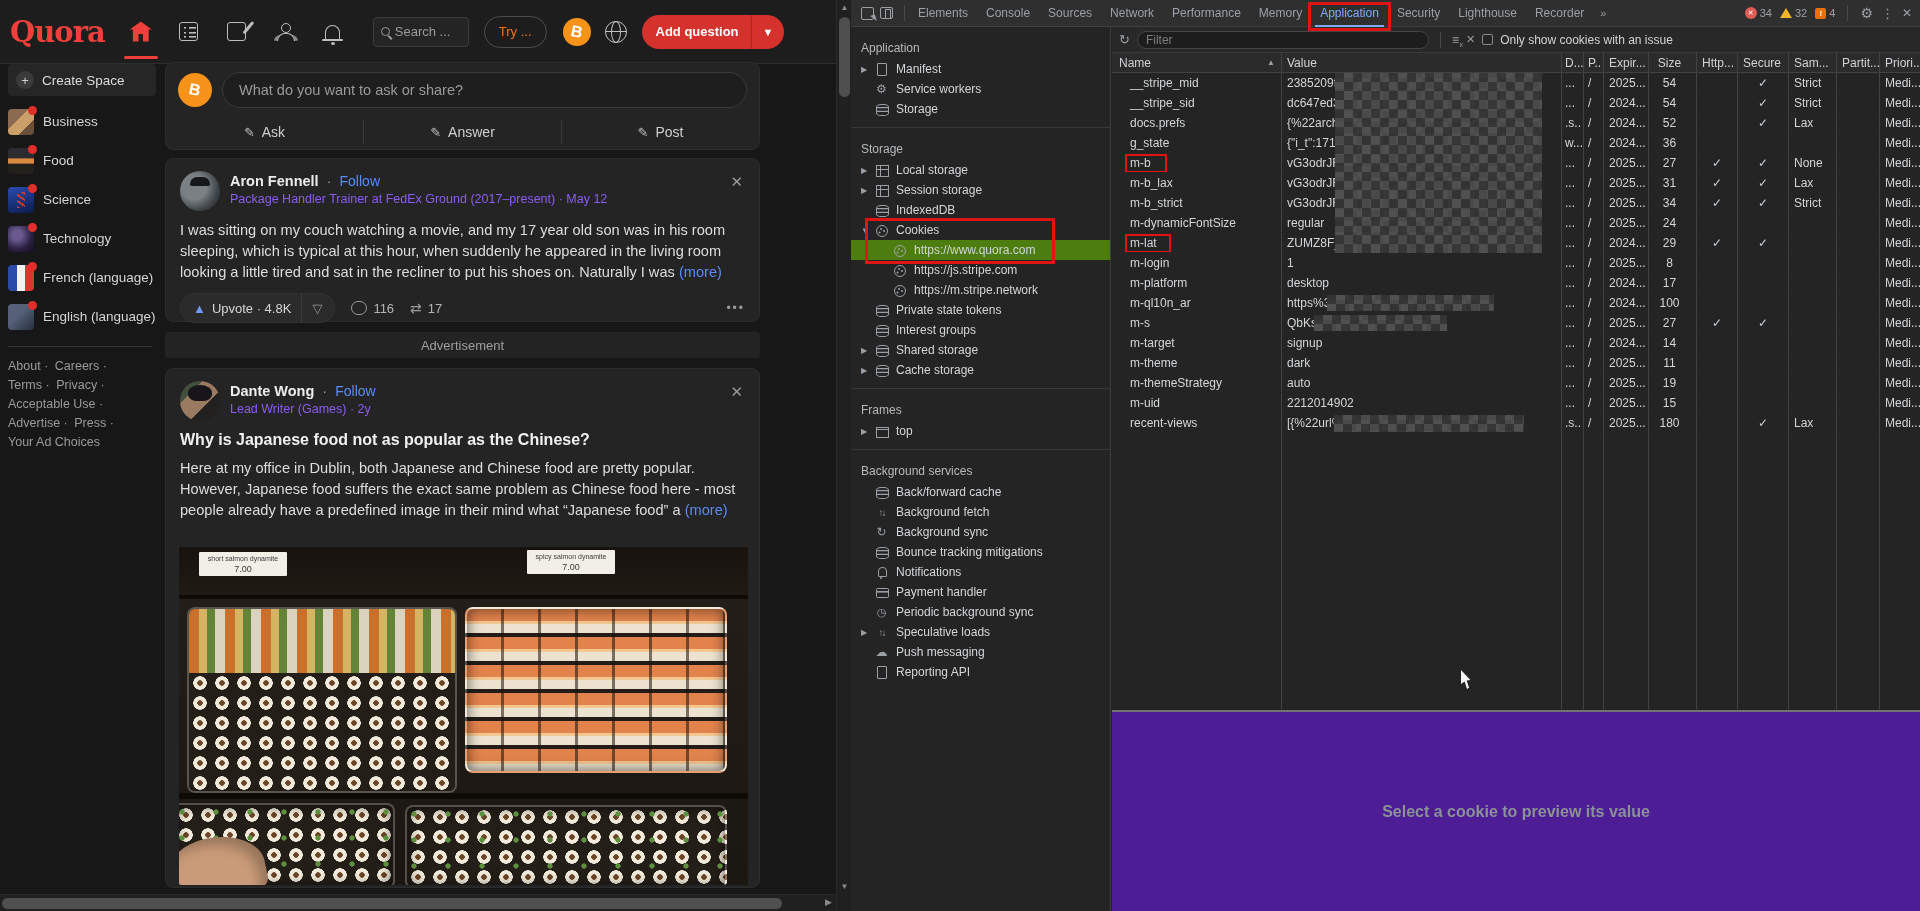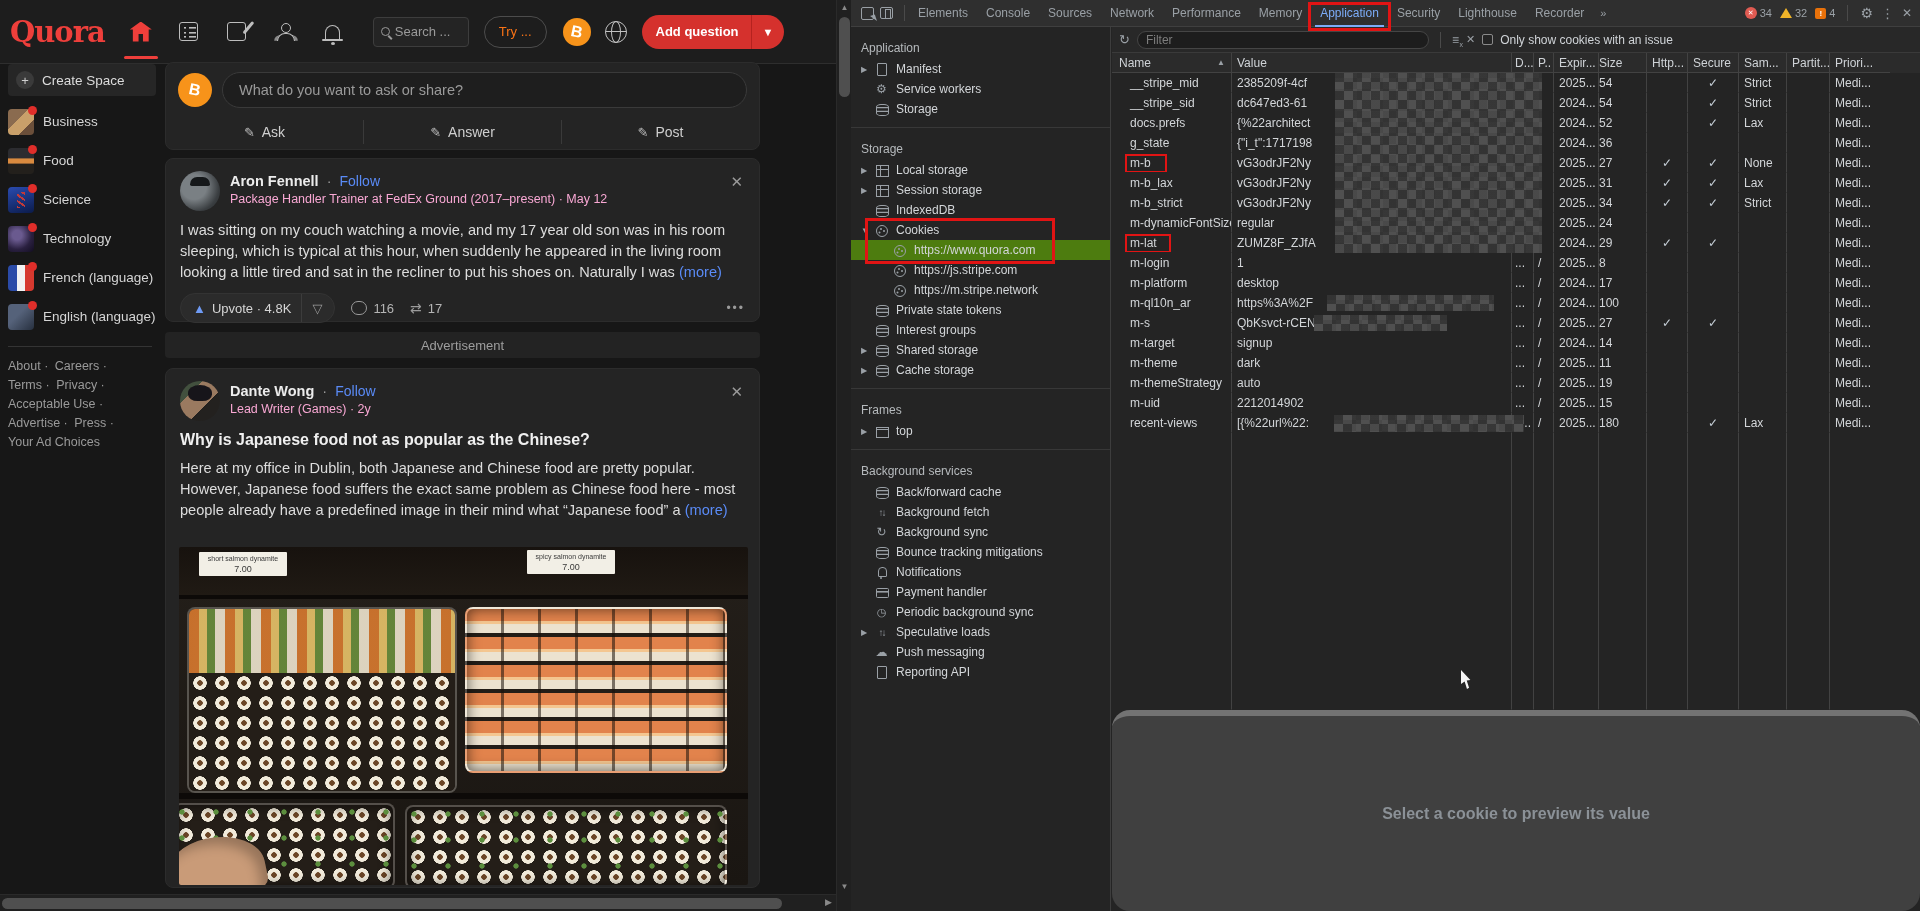--- a/index.html
+++ b/index.html
@@ -79,21 +79,21 @@
   .post-pad { padding:12px 14px 0 14px; position:relative; }
   .avatar { width:40px; height:40px; border-radius:50%; flex:none; }
   .av-aron { background:radial-gradient(circle at 35% 40%,#7a8084 0 35%,#3a3e41 70%,#24282a); }
   .av-aron::before { content:""; display:block; margin:6px auto 0; width:20px; height:9px; background:#15181a; border-radius:8px 8px 2px 2px; }
   .av-dante { background:linear-gradient(135deg,#42503e 0 28%,#9a7a60 28% 62%,#23211f 62%); position:relative; overflow:hidden; }
   .av-dante::before { content:""; position:absolute; left:8px; top:4px; width:24px; height:16px; background:#17151a; border-radius:50% 50% 40% 40%; }
   .post-head { display:flex; gap:10px; }
   .ph-name { font-size:14.5px; color:#ececec; font-weight:bold; padding-top:2px; }
   .ph-name .dot, .dotsep { color:#9a9a9a; font-weight:normal; margin:0 4px; }
   .follow { color:var(--link-blue,#5a8bf7); font-weight:normal; font-size:14px; }
-  .ph-meta { color:#f9a8d4; font-size:12.5px; margin-top:3px; }
+  .ph-meta { color:#8b5cf6; font-size:12.5px; margin-top:3px; }
   .post-x { position:absolute; right:16px; top:14px; color:#9a9a9a; font-size:15px; }
   .post-body { padding:9px 14px 0 14px; color:#dddddd; font-size:14.6px; line-height:21px; }
   .more-link { color:var(--link-blue,#5a8bf7); }
   .post-actions { display:flex; align-items:center; gap:16px; padding:10px 14px 0 14px; }
   .upvote-pill { height:30px; background:#2b2b2b; border:1px solid #333; border-radius:15px; display:flex; align-items:center; }
   .upvote-pill .uv { color:#6f9bf5; font-size:13px; margin:0 6px 0 12px; }
   .upvote-pill .uvt { color:#d6d6d6; font-size:13px; }
   .upvote-pill .vsep { width:1px; height:28px; background:#3c3c3c; margin:0 10px; }
   .upvote-pill .dv { color:#9a9a9a; font-size:13px; margin-right:12px; }
   .act { display:flex; align-items:center; gap:6px; color:#b5b5b5; font-size:13px; }
@@ -192,39 +192,39 @@
   .ic-clearlist { position:relative; font-size:12px; }
   .ic-clearlist::after { content:"x"; position:absolute; right:-4px; bottom:-1px; font-size:7px; }
   .ic-x { font-size:11px; }
   .chkbox { width:11px; height:11px; border:1.2px solid #8a8a8a; border-radius:2px; background:#242424; }
   .chklabel { color:#cfd3d7; font-size:12px; }
 
   .c-row { display:flex; height:20px; line-height:20px; }
   .c-row.hdr { background:#2b2b2b; color:#cfd3d7; }
   .cc { border-right:1px solid #424242; border-bottom:1px solid transparent; overflow:hidden; white-space:nowrap; padding-left:5px; flex:none; height:20px; }
   .hdr .cc { border-bottom:1px solid #424242; }
-  .c-name { width:120px; padding-left:18px; position:relative; }
+  .c-name { width:170px; padding-left:18px; position:relative; }
   .hdr .c-name { padding-left:7px; }
   .c-val { width:280px; } .c-dom { width:22px; padding-left:3px; } .c-path { width:20px; padding-left:4px; }
-  .c-exp { width:45px; } .c-size { width:48px; text-align:left; padding-right:6px; padding-left:0; }
+  .c-exp { width:45px; } .c-size { width:48px; text-align:center; padding-right:6px; padding-left:0; }
   .c-http { width:41px; } .c-sec { width:51px; } .c-ss { width:48px; } .c-part { width:43px; } .c-pri { width:60px; border-right:none; }
   .chk { text-align:center; padding-left:0; color:var(--check-gray,#c3ccd4); }
   .sortarrow { position:absolute; right:6px; top:0; font-size:8px; color:#9aa0a6; }
   .nm { display:inline-block; }
   .nm[data-annot="1"] { border:2.5px solid var(--annotation-red,#e11414); padding:0 12px 1px 3px; margin-left:-5px; min-width:42px; height:19px; line-height:15px; }
   .c-filler { display:flex; height:277px; }
   .c-filler .cc { height:277px; }
 
   .redact { position:absolute; z-index:5;
     background:
       repeating-conic-gradient(rgba(130,130,130,.20) 0% 25%, rgba(44,44,44,.55) 0% 50%) 0 0/18px 18px,
       repeating-conic-gradient(rgba(95,95,95,.30) 0% 25%, rgba(70,70,70,.22) 0% 50%) 9px 5px/26px 22px,
       #383838; }
 
-  .dt-preview { position:absolute; left:0; right:0; top:683px; bottom:0; background:#404040; border-top:6px solid #737373; display:flex; align-items:center; justify-content:center;border-radius:18px; }
+  .dt-preview { position:absolute; left:0; right:0; top:683px; bottom:0; background:#4c1d95; border-top:2px solid #737373; display:flex; align-items:center; justify-content:center; }
   .preview-hint { color:#8b9197; font-size:16px; font-weight:bold; }
 
   .annot-box { position:absolute; border:3px solid var(--annotation-red,#e11414); z-index:30; pointer-events:none; }
   .cursor-arrow { position:absolute; left:610px; top:670px; width:13px; height:19px; background:#f5f5f5; z-index:40;
     clip-path:polygon(0 0,0 74%,28% 60%,46% 100%,62% 93%,44% 55%,72% 52%); }
 </style>
 </head>
 <body>
 
 <div class="quora">

